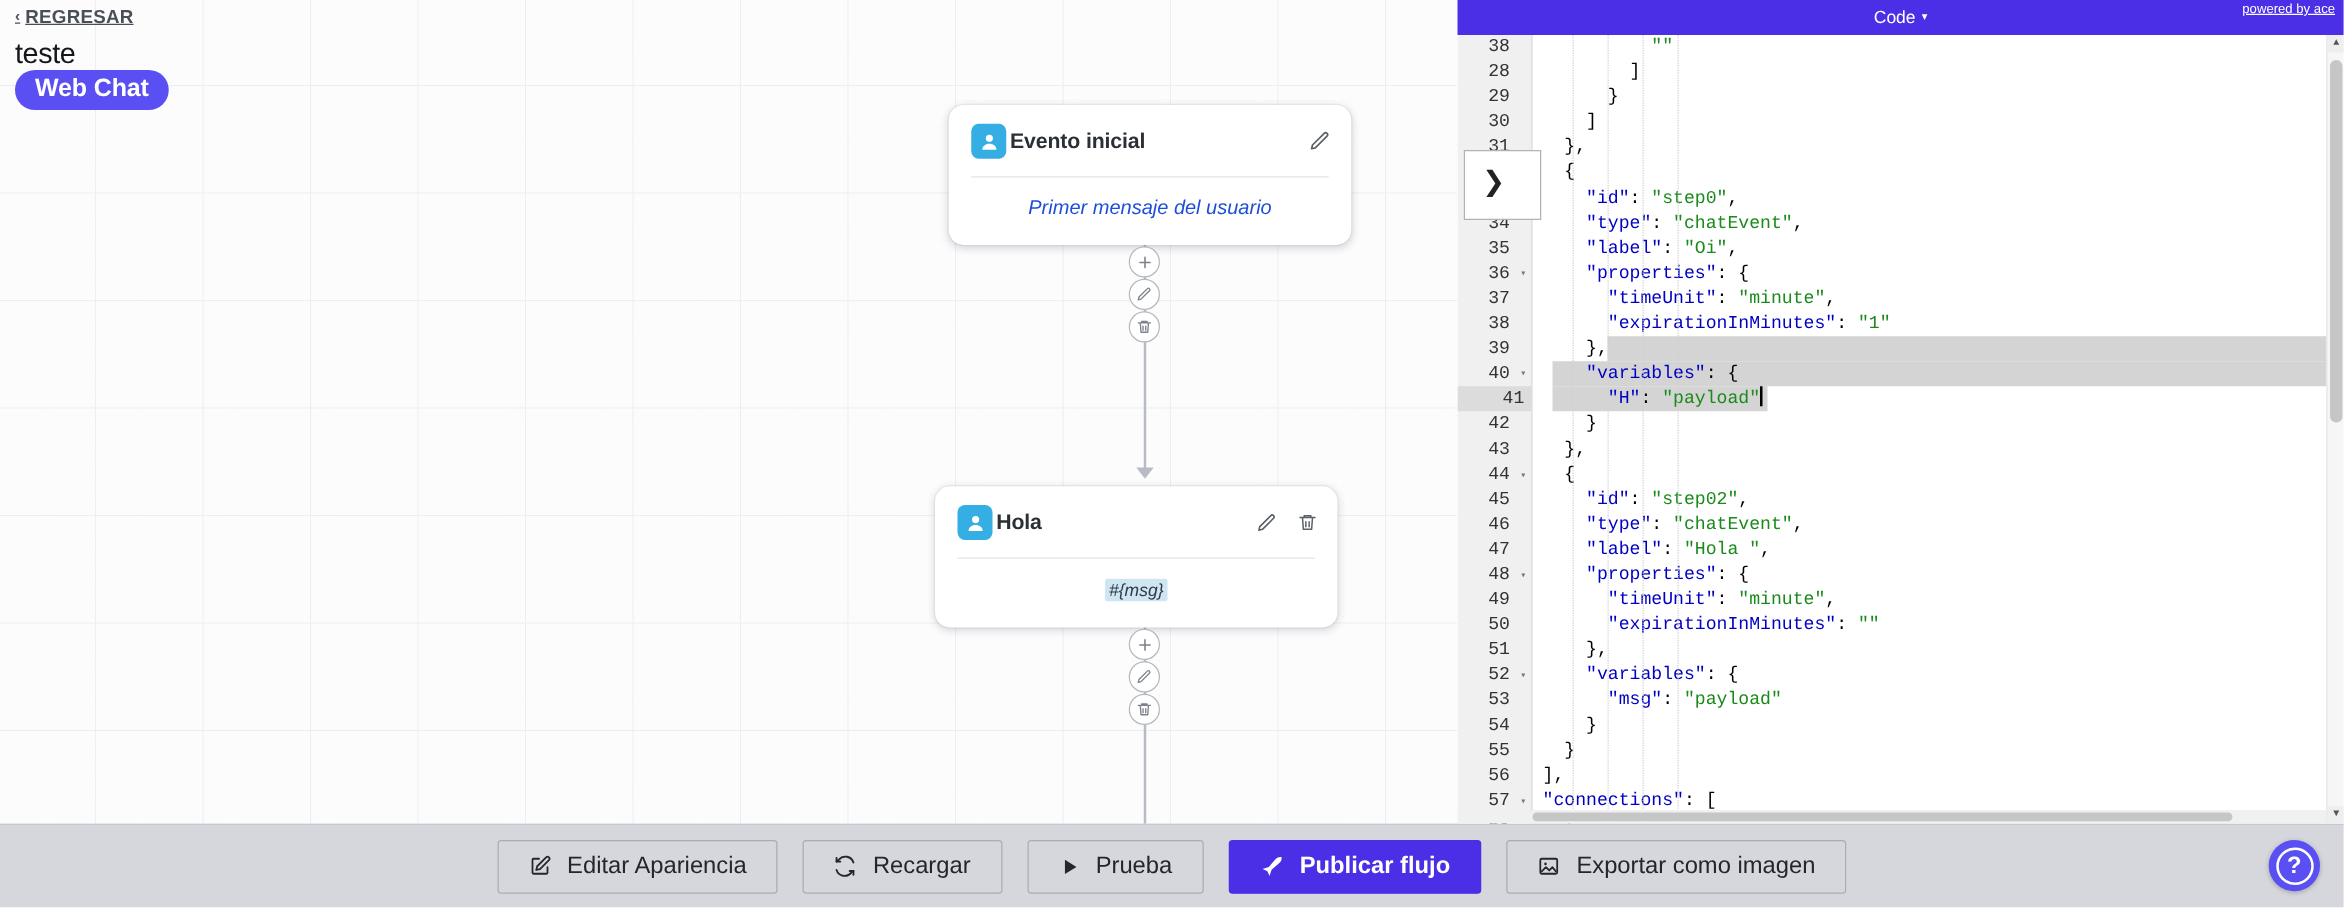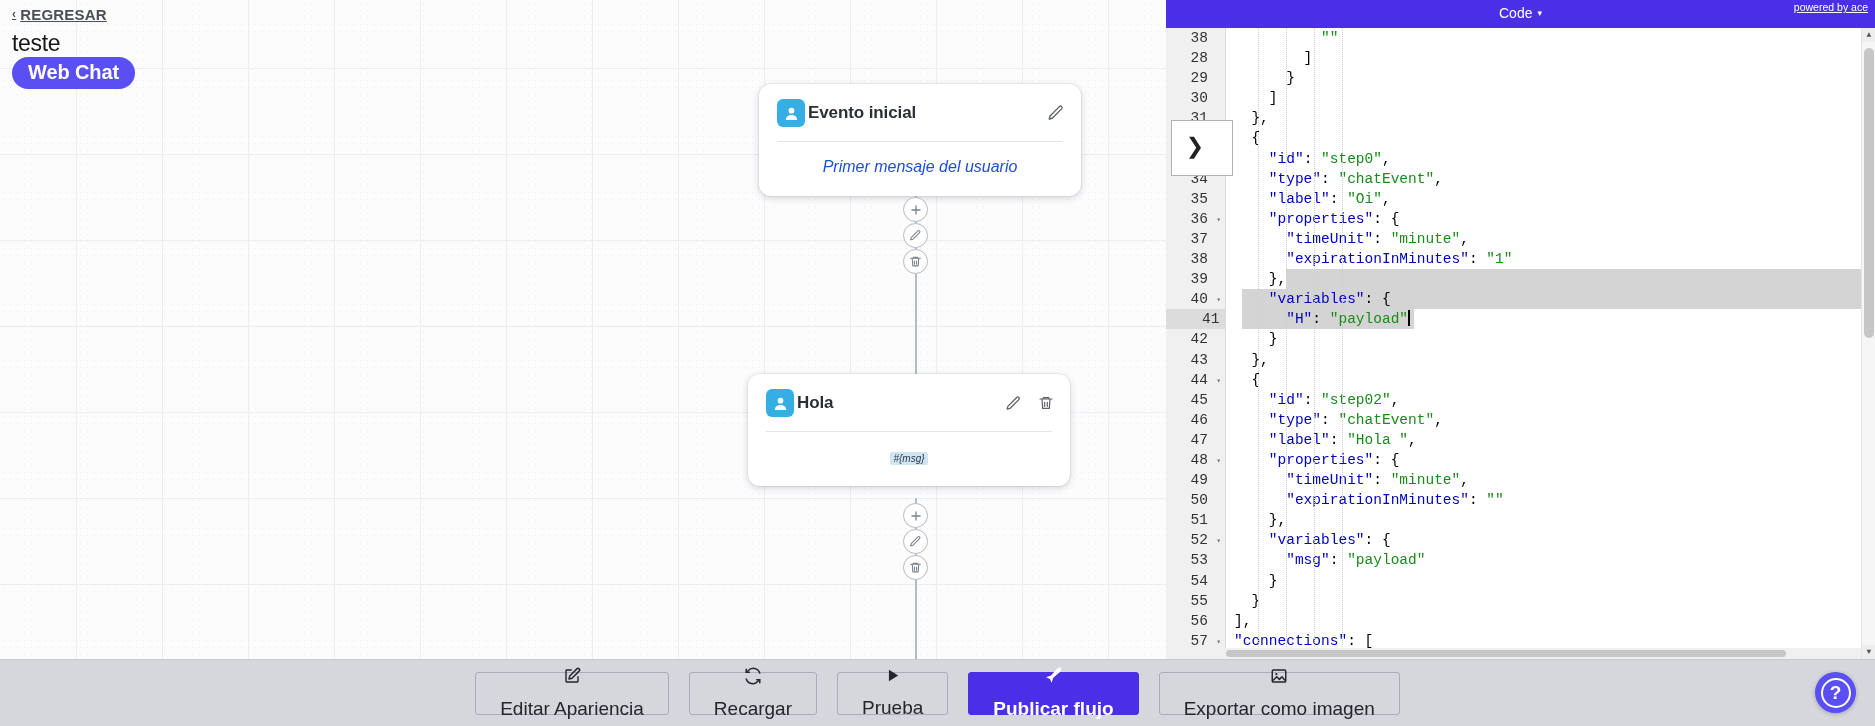--- a/index.html
+++ b/index.html
@@ -81,21 +81,21 @@
   }
   .node-icons { display: flex; align-items: center; gap: 16px; }
   .node-icon { cursor: pointer; color: #5b6069; display: flex; }
   .node-divider { height: 1px; background: #e2e4e8; margin: 0 18px; }
   .node-body { padding: 16px 18px 20px; text-align: center; }
   .node-placeholder {
     font-size: 16px; font-style: italic; color: #1d4ed8;
   }
   .node-var {
     display: inline-block;
-    font-size: 10px; font-style: italic; color: #2f3a45;
+    font-size: 14px; font-style: italic; color: #2f3a45;
     background: #cfe6f2; border-radius: 2px; padding: 1px 3px;
   }
 
   
   .conn { position: absolute; width: 2px; background: #b7bcc4; z-index: 1; }
   .conn-arrow {
     position: absolute; width: 0; height: 0;
     border-left: 7px solid transparent;
     border-right: 7px solid transparent;
     border-top: 9px solid #b7bcc4;
@@ -223,21 +223,20 @@
   }
   .tb-btn {
     position: relative;
     display: inline-flex; align-items: center; justify-content: center;
     gap: 13px;
     height: 43px; padding: 0 24px;
     background: #d5d7dc; border: 1px solid #a9adb5;
     border-radius: 3px;
     font-size: 19px; color: #23262b; cursor: pointer;
     white-space: nowrap;
-    flex-direction: column;
   }
   .tb-btn .ic { display: flex; align-items: center; color: #23262b; }
   .tb-btn.primary {
     background: #4a2fe7; border-color: #4a2fe7; color: #fff; font-weight: 700;
   }
   .tb-btn.primary .ic { color: #fff; }
   .dirty-dot {
     position: absolute; right: -7px; top: -7px;
     width: 15px; height: 15px; border-radius: 50%;
     background: #d61f3a; border: 1px solid #b2162e;
@@ -311,21 +310,21 @@
             <path d="M16.5 3.5a2.12 2.12 0 0 1 3 3L7 19l-4 1 1-4z"></path>
           </svg>
       </div>
       <div class="mini-btn">
         <svg width="13" height="13" viewBox="0 0 24 24" fill="none" stroke="currentColor" stroke-width="2" stroke-linecap="round" stroke-linejoin="round">
             <path d="M3 6h18M8 6V4h8v2M6 6l1 14h10l1-14M10 11v6M14 11v6"></path>
           </svg>
       </div>
     </div>
 
-    <div class="node" style="left:748px; top:374px;">
+    <div class="node" style="left:748px; top:389px;">
       <div class="node-head">
         <div class="node-avatar">
           <svg width="17" height="17" viewBox="0 0 24 24" fill="#ffffff">
               <circle cx="12" cy="8" r="4"></circle>
               <path d="M4 21c0-4.4 3.6-7 8-7s8 2.6 8 7z"></path>
             </svg>
         </div>
         <div class="node-title">Hola</div>
         <div class="node-icons">
           <span class="node-icon">

